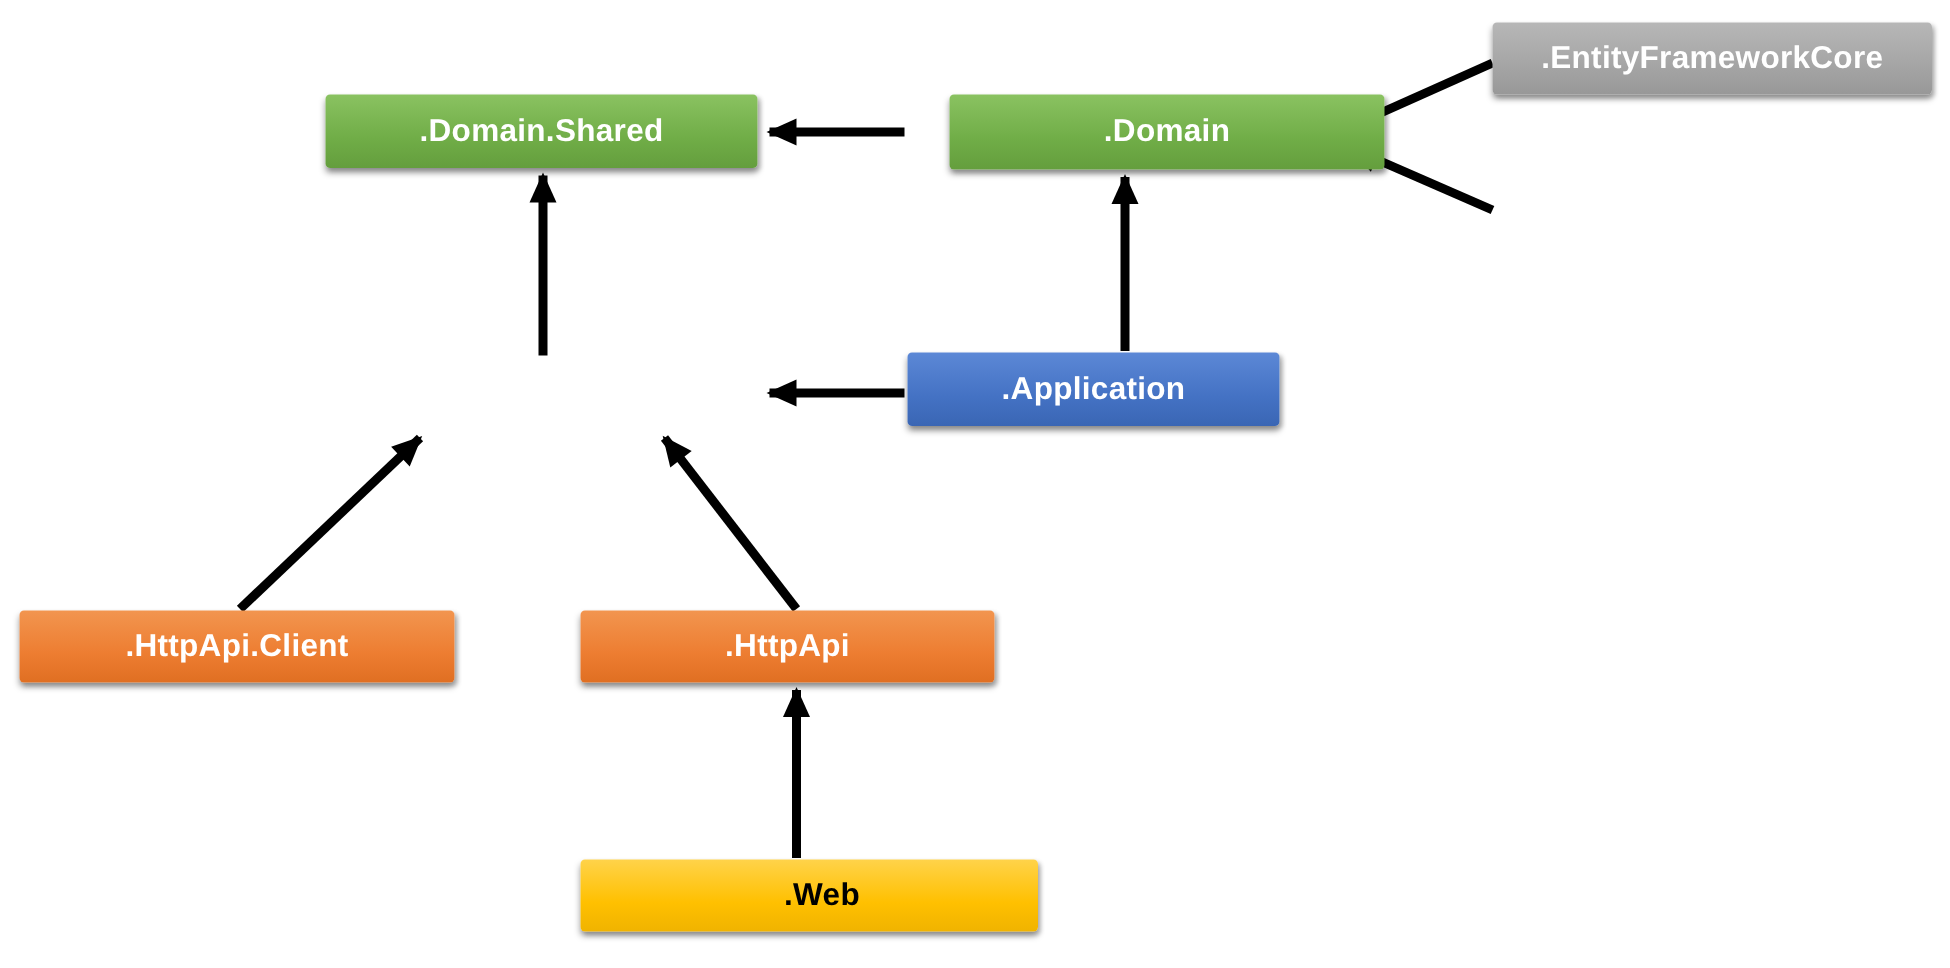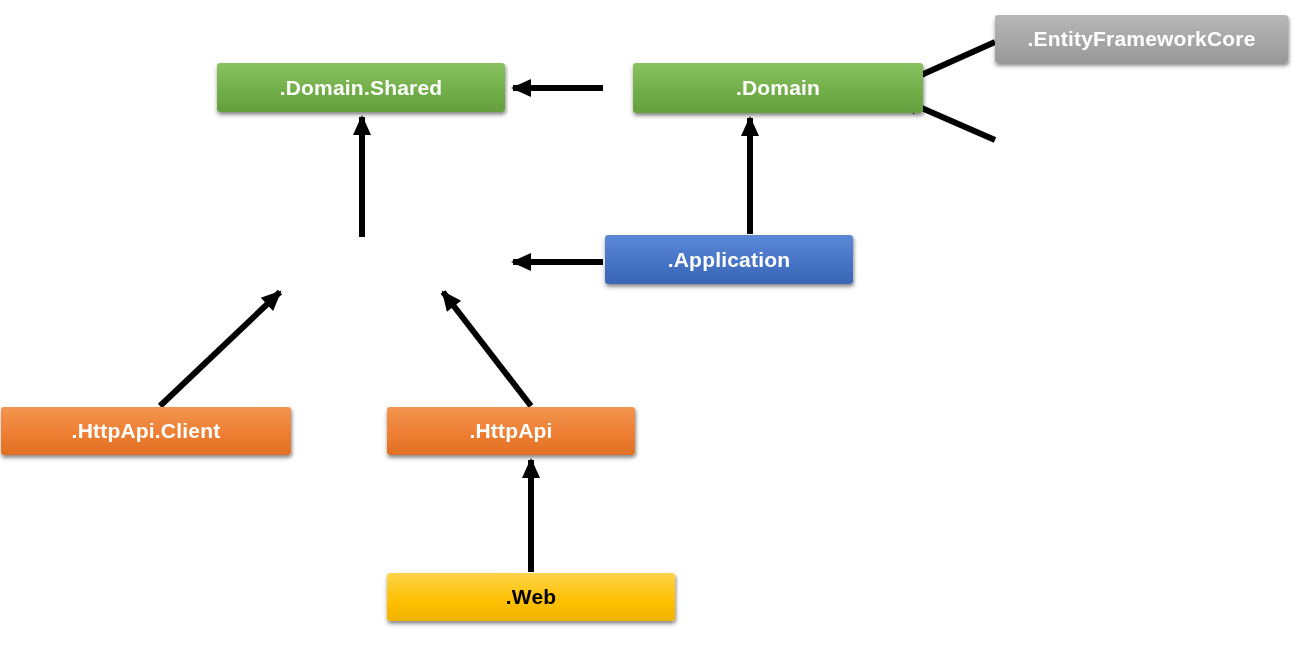--- a/index.html
+++ b/index.html
@@ -33,31 +33,31 @@
     border-radius: 3px;
     box-shadow: 0 3px 4px rgba(0,0,0,0.35), 2px 2px 3px rgba(0,0,0,0.18);
     letter-spacing: 0.2px;
     white-space: nowrap;
   }
   
   .node.green  { background: linear-gradient(180deg, #8ac261 0%, #70ad47 60%, #649e3d 100%); }
   .node.blue   { background: linear-gradient(180deg, #5c88d6 0%, #4472c4 60%, #3a66b4 100%); }
   .node.orange { background: linear-gradient(180deg, #f2954f 0%, #ed7d31 60%, #e06f22 100%); }
   .node.gray   { background: linear-gradient(180deg, #b7b7b7 0%, #a5a5a5 60%, #989898 100%); }
-  .node.gold   { background: linear-gradient(180deg, #ffd34a 0%, #ffc000 60%, #f0b300 100%); color: #000000; }
+  .node.gold   { background: linear-gradient(180deg, #ffd34a 0%, #ffc000 60%, #f0b300 100%); color: #000000; padding-left: 17px; }
 
   
   .n-domain-shared        { left: 217px; top:  63px; width: 288px; height: 49px; }
   .n-domain               { left: 605px; top:  63px; width: 290px; height: 50px; margin-left: 28px; }
   .n-efcore               { left: 995px; top:  15px; width: 293px; height: 48px; }
   .n-mongodb              { left: 995px; top: 111px; width: 293px; height: 48px; }
   .n-app-contracts        { left: 217px; top: 238px; width: 288px; height: 49px; }
   .n-application          { left: 605px; top: 235px; width: 248px; height: 49px; }
-  .n-httpapi-client       { left:  1px; top: 407px; width: 290px; height: 48px; }
-  .n-httpapi              { left: 387px; top: 407px; width: 248px; height: 48px; }
+  .n-httpapi-client       { left:  13px; top: 407px; width: 290px; height: 48px; }
+  .n-httpapi              { left: 387px; top: 407px; width: 276px; height: 48px; }
   .n-web                  { left: 387px; top: 573px; width: 288px; height: 48px; }
 </style>
 </head>
 <body>
 
 <div class="canvas">
 
   <svg class="edges-layer" width="1300" height="645" viewBox="0 0 1300 645" xmlns="http://www.w3.org/2000/svg">
     <defs>
       <marker id="arrowhead" markerUnits="userSpaceOnUse" markerWidth="24" markerHeight="22" refX="19" refY="10" orient="auto">

